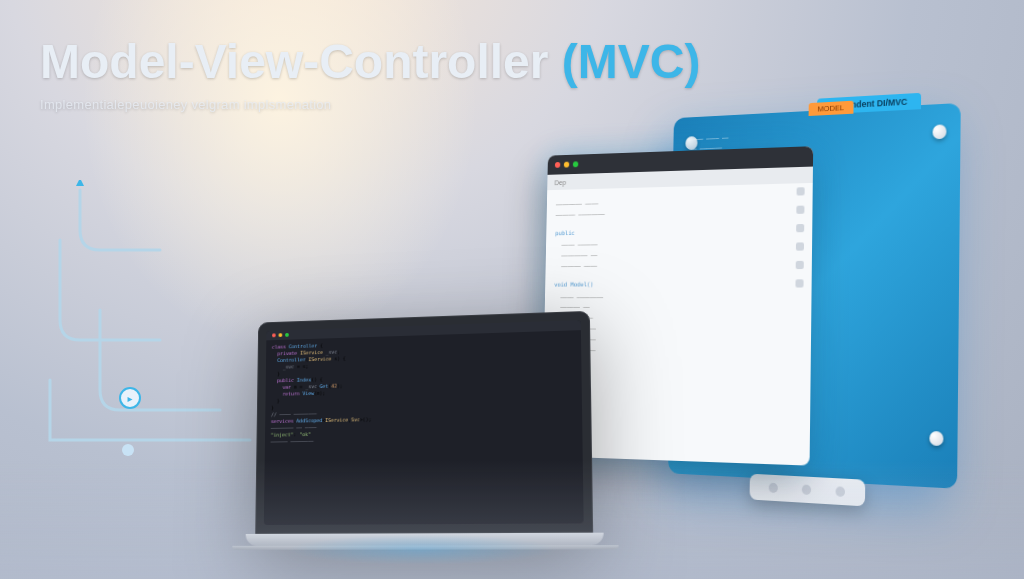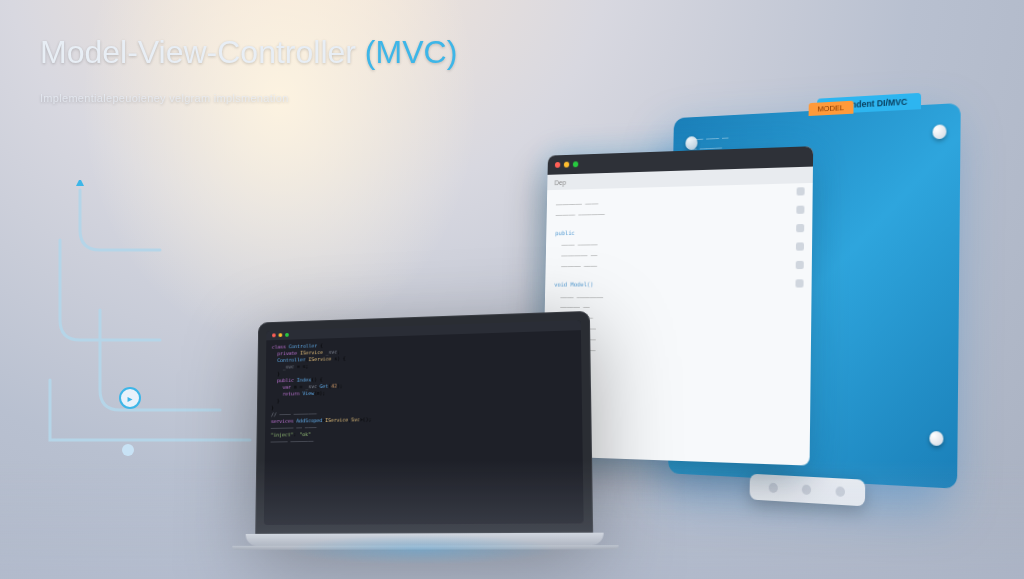--- a/index.html
+++ b/index.html
@@ -22,23 +22,23 @@
 }
 
 
 .titles {
   position: absolute;
   top: 30px; left: 40px;
   color: #e8eef5;
   text-shadow: 0 1px 3px rgba(0,0,0,0.2);
 }
 .t-line1 { font-size: 28px; font-weight: 400; letter-spacing: 0.5px; }
-.t-line2 { font-size: 32px; font-weight: 400; margin-top: 4px; }
+.t-line2 { font-size: 48px; font-weight: 700; margin-top: 4px; }
 .t-line2 .mvc { color: #3db6e8; }
-.t-sub { font-size: 11px; color: rgba(232,238,245,0.75); margin-top: 21px; letter-spacing: 0.3px; }
+.t-sub { font-size: 13px; color: rgba(232,238,245,0.75); margin-top: 8px; letter-spacing: 0.3px; }
 
 
 .floor {
   position: absolute;
   bottom: 0; left: 0; right: 0; height: 120px;
   background: linear-gradient(to bottom, rgba(0,0,0,0) 0%, rgba(180,190,210,0.3) 100%);
 }
 
 
 .connectors {

